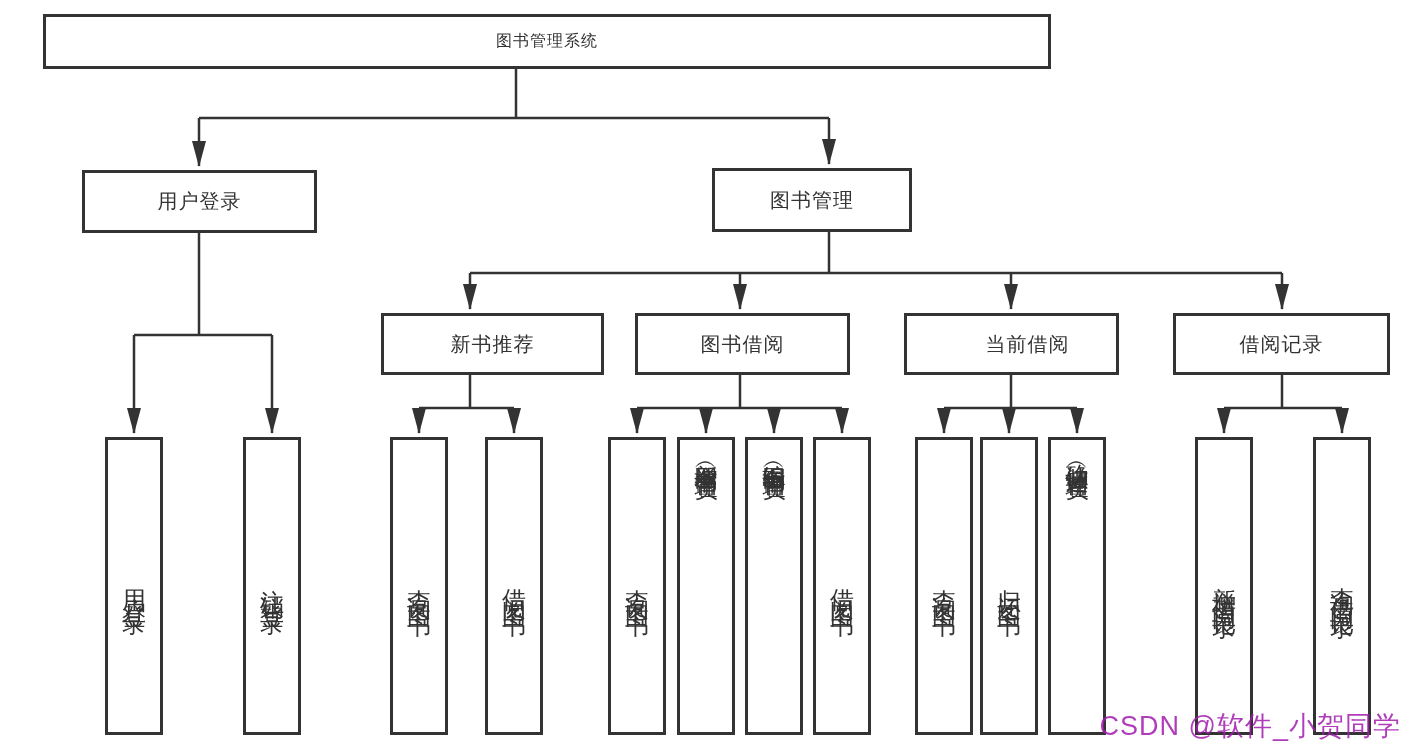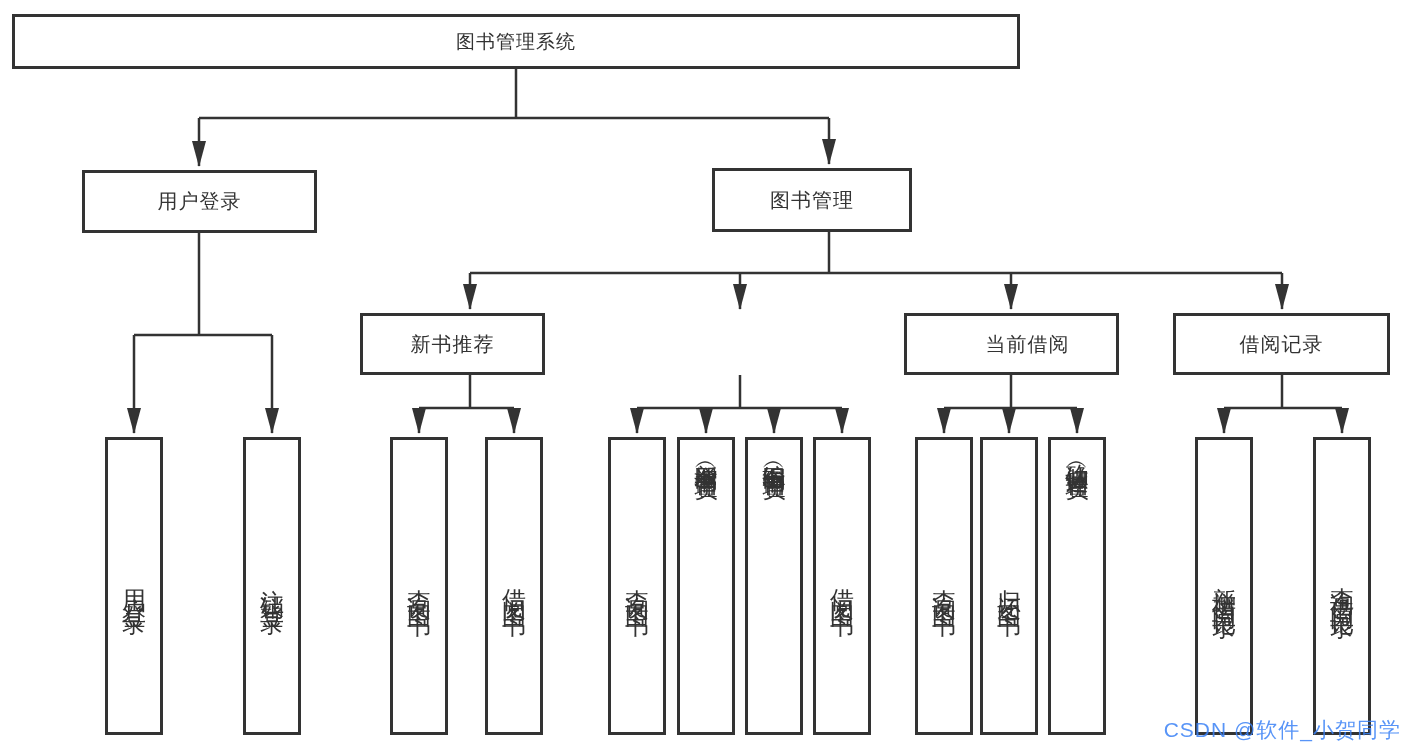--- a/index.html
+++ b/index.html
@@ -11,38 +11,38 @@
     overflow:hidden;
   }
   #wires{position:absolute;left:0;top:0;z-index:0;}
   .wire{stroke:#333333;stroke-width:2.5;fill:none;}
   .hbox{
     position:absolute;box-sizing:border-box;z-index:1;
     border:3px solid #333333;background:#ffffff;
     display:flex;align-items:center;justify-content:center;
     font-size:20px;color:#333333;letter-spacing:1px;
   }
-  .root{font-size:19px;}
+  .root{font-size:16px;margin-left:31px;}
   .vbox{
     position:absolute;box-sizing:border-box;z-index:1;
     top:437px;height:298px;width:58px;
     border:3px solid #333333;background:#ffffff;
     display:flex;align-items:center;justify-content:center;
   }
   .vbox .vtxt{
     writing-mode:vertical-rl;
     font-size:24px;line-height:1;letter-spacing:8px;color:#333333;
     white-space:nowrap;
   }
   .vbox.mid .vtxt{letter-spacing:6px;}
   .vbox.long{align-items:flex-start;}
   .vbox.long .vtxt{font-size:23px;letter-spacing:2px;padding-top:6px;}
   #watermark{
     position:absolute;right:4px;bottom:3px;z-index:5;
-    font-size:21px;color:#3b82f6;opacity:0.85;letter-spacing:1px;
+    font-size:27px;color:#a21caf;opacity:0.85;letter-spacing:1px;
   }
 </style>
 </head>
 <body>
 
 <div id="canvas">
 
   <svg id="wires" width="1405" height="747" viewBox="0 0 1405 747">
     <defs>
       <marker id="ah" viewBox="0 0 28 16" refX="26" refY="8" markerWidth="28" markerHeight="16" orient="auto" markerUnits="userSpaceOnUse">
@@ -86,21 +86,22 @@
     <path class="wire" d="M1077 408 V433" marker-end="url(#ah)"></path>
     <path class="wire" d="M1224 408 V433" marker-end="url(#ah)"></path>
     <path class="wire" d="M1342 408 V433" marker-end="url(#ah)"></path>
   </svg>
 
   <div class="hbox root" style="left:12px;top:14px;width:1008px;height:55px;">图书管理系统</div>
 
   <div class="hbox" style="left:82px;top:170px;width:235px;height:63px;">用户登录</div>
   <div class="hbox" style="left:712px;top:168px;width:200px;height:64px;">图书管理</div>
 
-  <div class="hbox" style="left:360px;top:313px;width:185px;height:62px;text-align:center;">新书推荐</div>
+  <div class="hbox" style="left:381px;top:313px;width:223px;height:62px;text-align:center;">新书推荐</div>
+  <div class="hbox" style="left:635px;top:313px;width:215px;height:62px;">图书借阅</div>
   <div class="hbox" style="left:904px;top:313px;width:215px;height:62px;padding-left:32px;">当前借阅</div>
   <div class="hbox" style="left:1173px;top:313px;width:217px;height:62px;">借阅记录</div>
 
   <div class="vbox" style="left:105px;">
     <span class="vtxt">用户登录</span>
   </div>
   <div class="vbox" style="left:243px;">
     <span class="vtxt">注销登录</span>
   </div>
 

